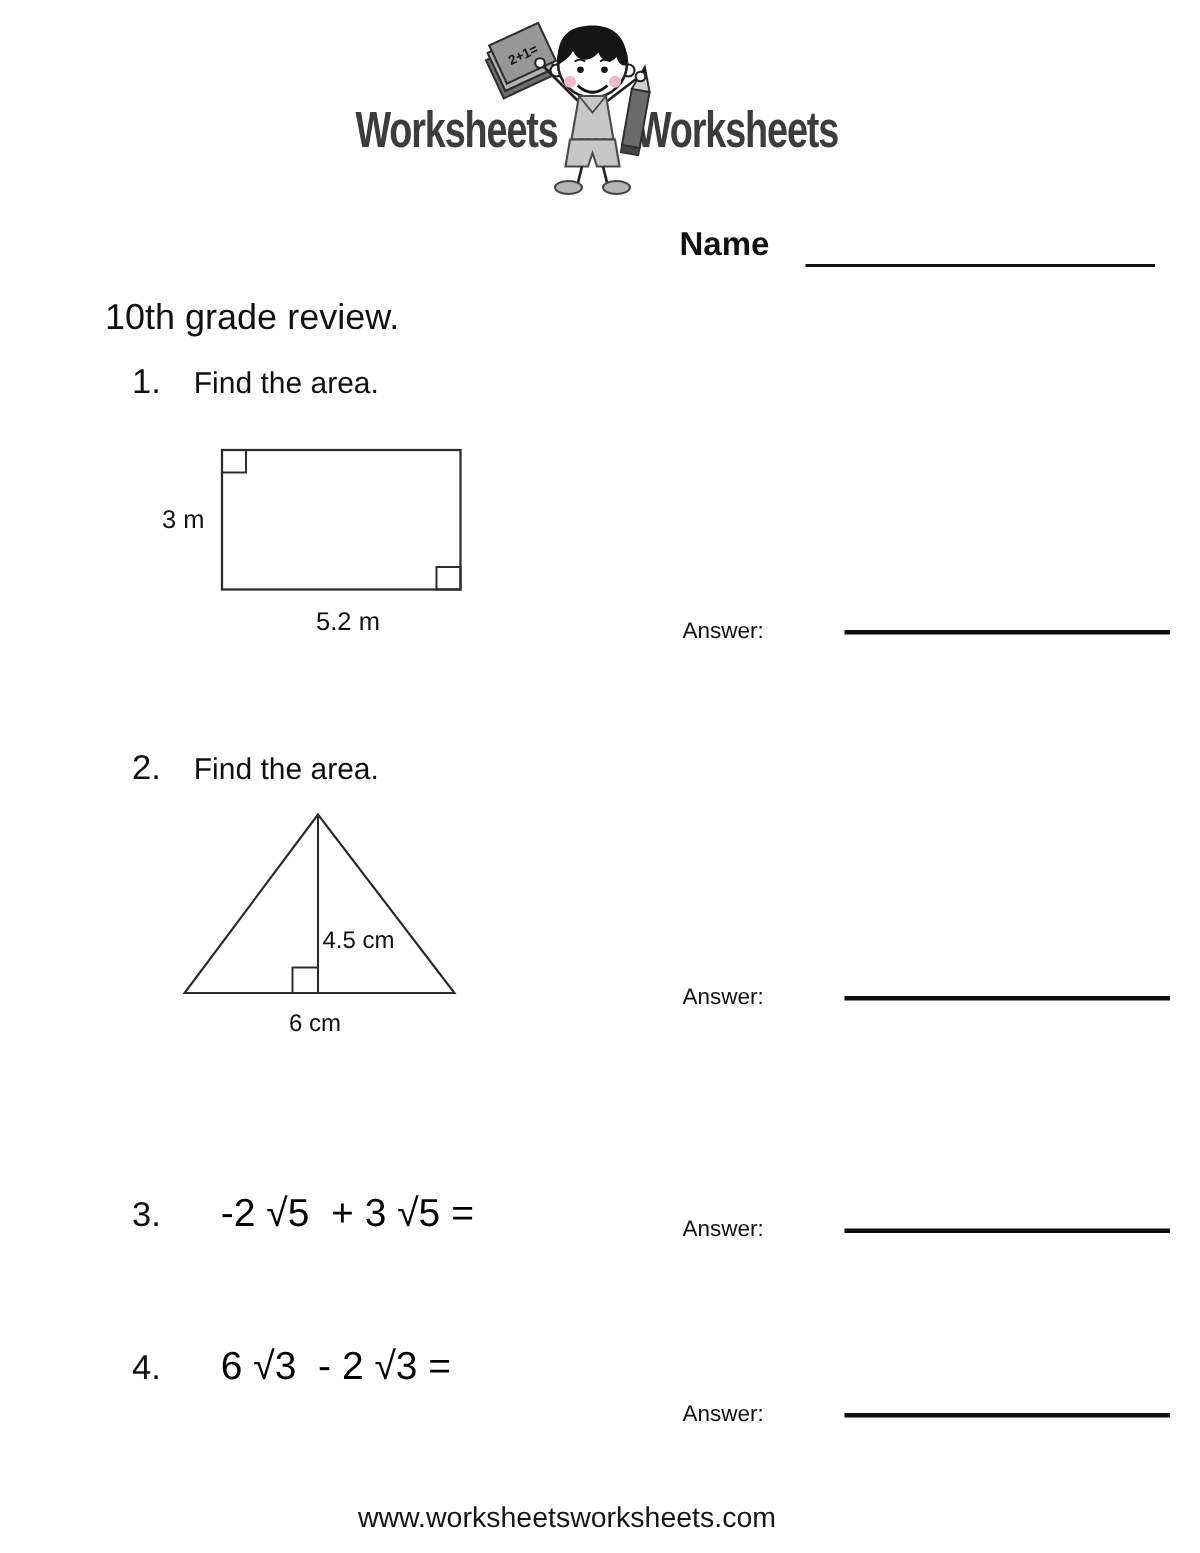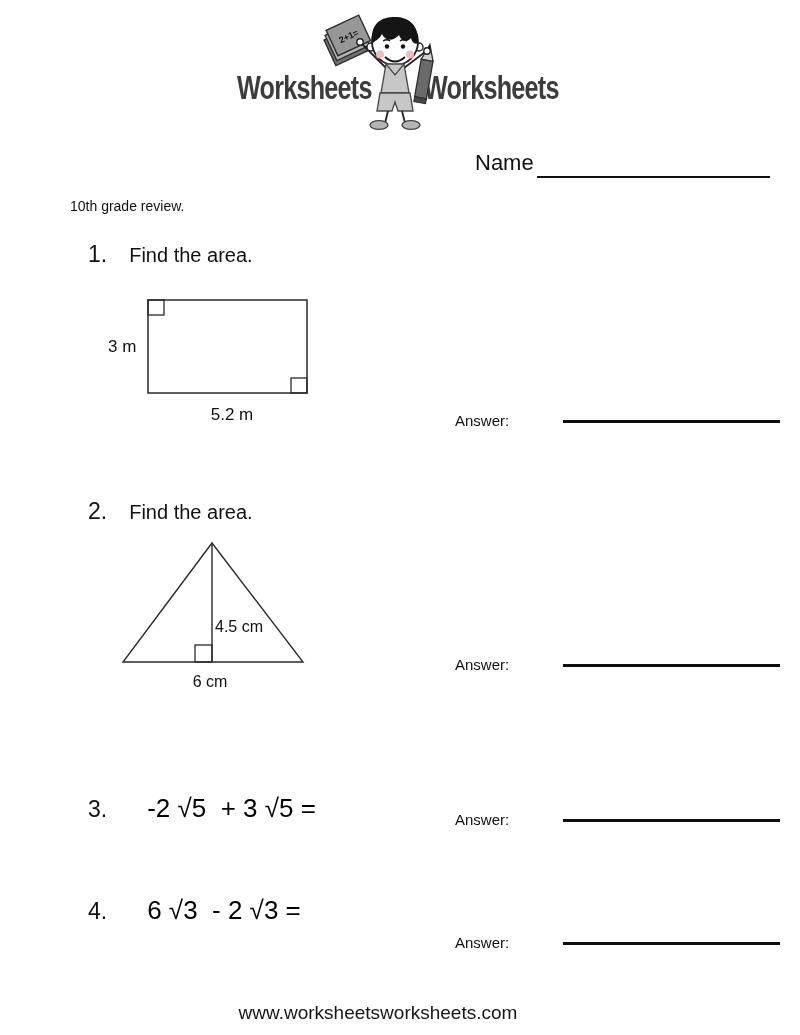--- a/index.html
+++ b/index.html
@@ -6,21 +6,21 @@
   #page{position:relative;width:800px;height:1035px;background:#fff;
         font-family:"Liberation Sans","DejaVu Sans",sans-serif;color:#1a1a1a;overflow:hidden;}
   .abs{position:absolute;line-height:1.1;}
   
   .brand{font-weight:bold;font-size:34px;color:#3c3c3c;letter-spacing:-1px;
          transform:scaleX(0.74);transform-origin:left top;white-space:nowrap;}
   
   .title{font-size:27px;letter-spacing:-0.3px;color:#111;}
   .name-label{font-size:22px;color:#111;}
   .name-line{background:#111;height:2px;}
-  .subtitle{font-size:14px;color:#111;}
+  .subtitle{font-size:24px;color:#111;}
   
   .prob-head{display:flex;align-items:baseline;}
   .prob-num{font-size:23px;color:#111;}
   .prob-prompt{font-size:20px;color:#111;}
   .expr-row{display:flex;align-items:baseline;}
   .expr{font-size:26px;white-space:pre;color:#000000;}
   
   .answer-row{display:flex;align-items:center;height:22px;gap:45px;}
   .answer-label{font-size:15px;color:#111;}
   .answer-line{height:3px;background:#0d0d0d;margin-left:9px;}
@@ -74,21 +74,21 @@
     <path d="M64,56 L73,67 L82,56" fill="none" stroke="#4a4a4a" stroke-width="1.2"></path>
     <path d="M59,85 L87,85" stroke="#4a4a4a" stroke-width="1.2" stroke-dasharray="3,2"></path>
     <path d="M58,85 L88,85 L91,103 L76,103 L73,94 L70,103 L55,103 Z" fill="#c7c7c7" stroke="#4a4a4a" stroke-width="1.4"></path>
 
     <path d="M66,103 L63,115" stroke="#222" stroke-width="1.8"></path>
     <path d="M80,103 L83,115" stroke="#222" stroke-width="1.8"></path>
     <ellipse cx="57" cy="117" rx="9" ry="4.3" fill="#b5b5b5" stroke="#444" stroke-width="1.3"></ellipse>
     <ellipse cx="89" cy="117" rx="9" ry="4.3" fill="#b5b5b5" stroke="#444" stroke-width="1.3"></ellipse>
   </svg>
 
-  <div class="abs name-label" style="left:475px;top:151px;">Name</div>
+  <div class="abs name-label" style="left:453px;top:151px;font-weight:bold;">Name</div>
   <div class="abs name-line" style="left:537px;top:176px;width:233px;"></div>
   <div class="abs subtitle" style="left:70px;top:199px;">10th grade review.</div>
 
   <div class="abs prob-head" style="left:88px;top:242px;">
     <span class="prob-num">1.</span>
     <span class="prob-prompt" style="margin-left:22px;">Find the area.</span>
   </div>
 
   <svg class="abs" style="left:100px;top:290px;" width="240" height="140" viewBox="0 0 240 140">
     <rect x="48" y="10" width="159" height="93" fill="none" stroke="#2a2a2a" stroke-width="1.5"></rect>

